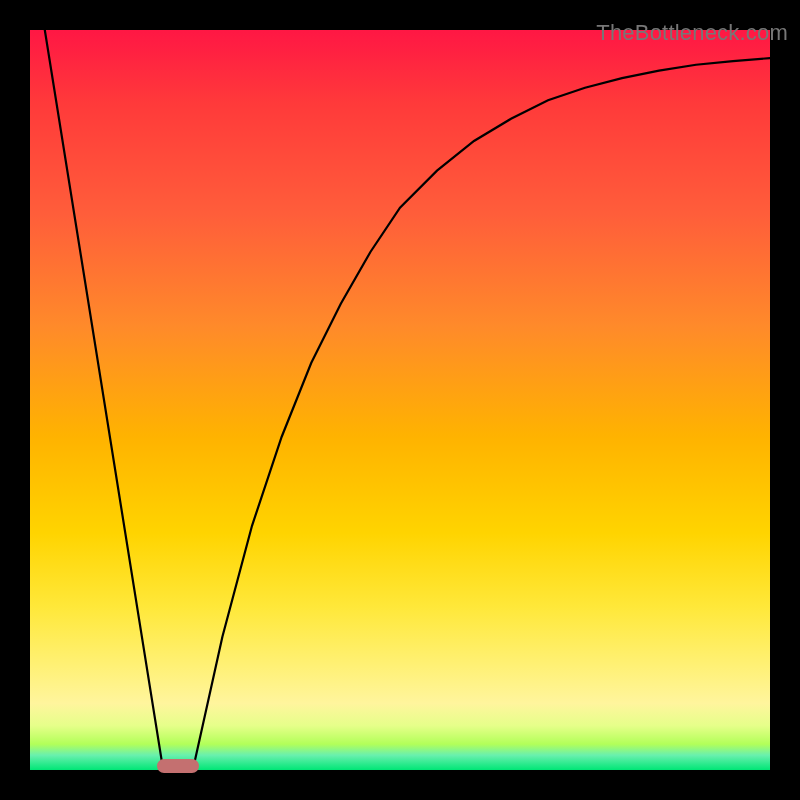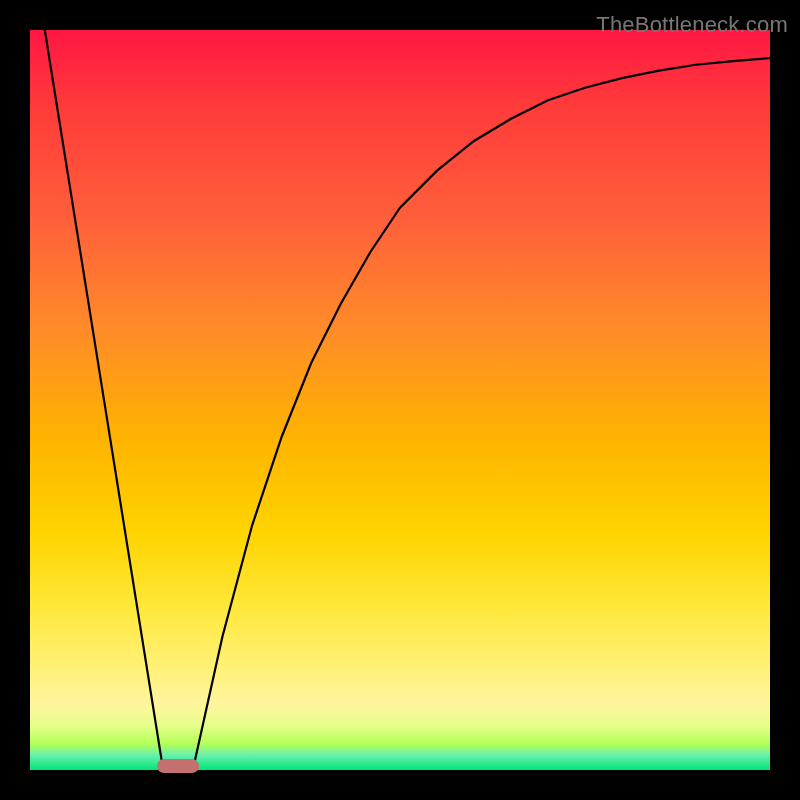--- a/index.html
+++ b/index.html
@@ -35,21 +35,21 @@
       #fff176 86%,
       #fff59d 91%,
       #e6ff8a 94%,
       #b2ff59 96.5%,
       #69f0ae 98%,
       #00e676 100%
     );
   }
   .watermark {
     position: absolute;
-    top: 12px;
+    top: 20px;
     right: 12px;
     color: #777;
     font-size: 22px;
     letter-spacing: 0.2px;
     user-select: none;
     pointer-events: none;
   }
   .curve-svg {
     position: absolute;
     left: 0;

